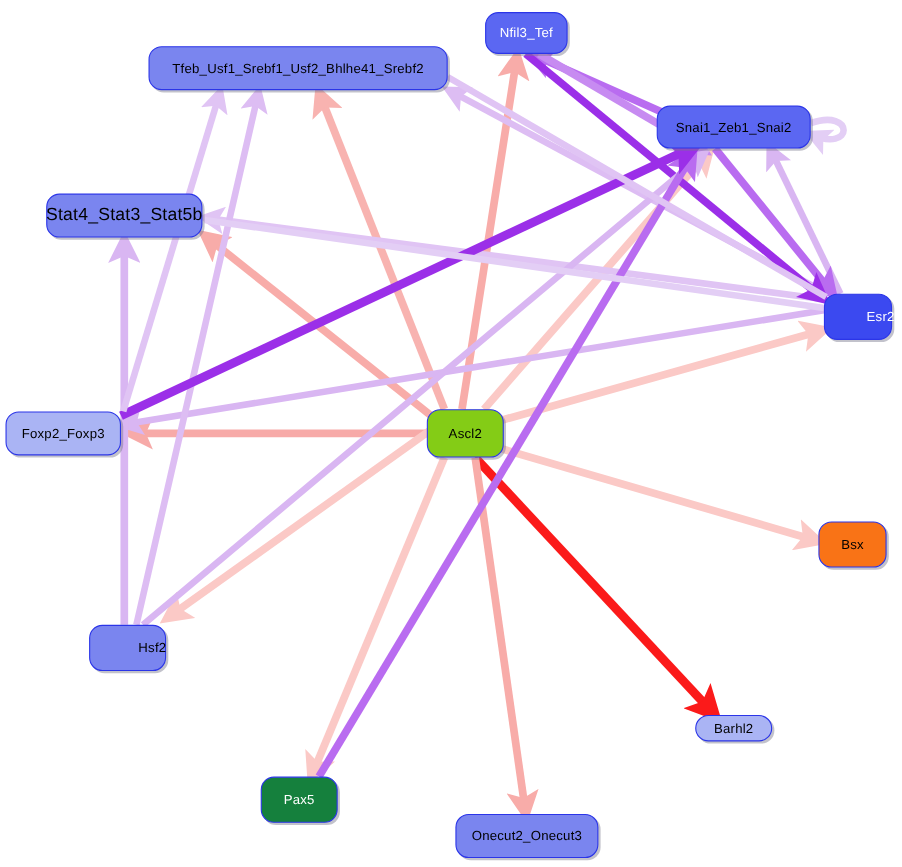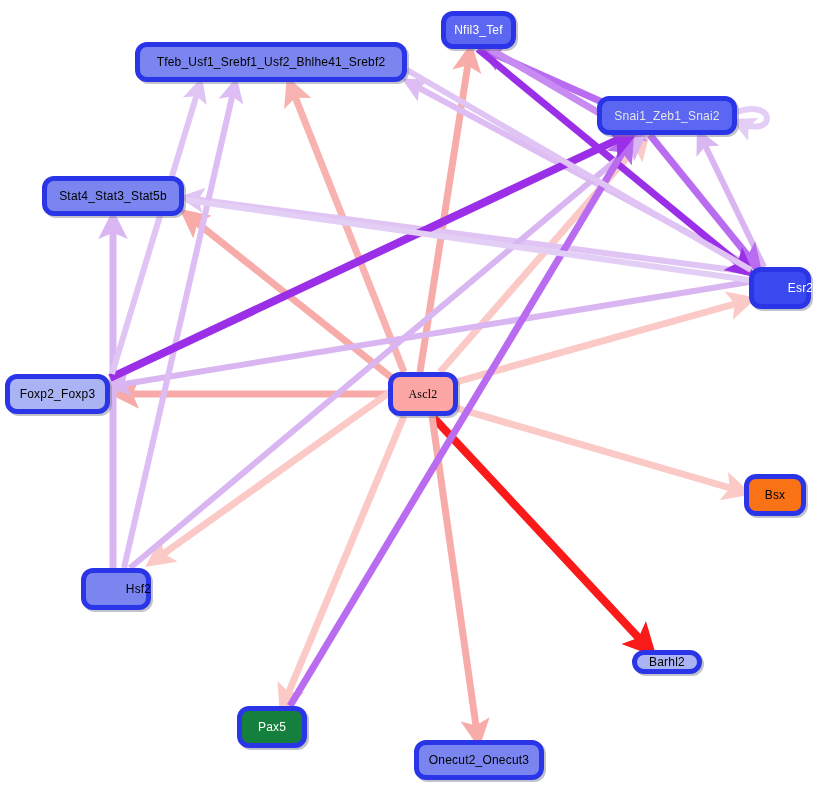--- a/index.html
+++ b/index.html
@@ -9,21 +9,21 @@
     font-family:"Liberation Sans", sans-serif;
     overflow:hidden;
     position:relative;
   }
   #graph-root{position:absolute;left:0;top:0;width:820px;height:788px;}
   svg#edge-layer{position:absolute;left:0;top:0;width:820px;height:788px;}
   .node{
     position:absolute;
     box-sizing:border-box;
     border-radius:12px;
-    border:5px solid #4c1d95;
+    border:1px solid #4c1d95;
     display:flex;align-items:center;justify-content:center;
     text-align:center;
     white-space:nowrap;
     box-shadow:2px 2px 0 rgba(120,120,140,0.45);
     letter-spacing:0.2px;
   }
   .node-label{pointer-events:none;}
 </style>
 </head>
 <body>
@@ -97,33 +97,33 @@
       <line x1="186" y1="200" x2="749" y2="280" stroke="#e3cef5" stroke-width="6" stroke-linecap="butt"></line>
       <line x1="407" y1="70" x2="751" y2="270" stroke="#e0c4f4" stroke-width="6" stroke-linecap="butt"></line>
     </svg>
   <div id="node-layer">
       <div class="node" style="left: 441px; top: 11px; width: 75px; height: 38px; background: rgb(91, 103, 242); color: rgb(255, 255, 255); font-size: 12px; border-color: rgb(43, 53, 232);">
         <span class="node-label">Nfil3_Tef</span>
       </div>
       <div class="node" style="left: 135px; top: 42px; width: 272px; height: 40px; background: rgb(122, 133, 239); color: rgb(0, 0, 0); font-size: 12px; border-color: rgb(43, 53, 232);">
         <span class="node-label">Tfeb_Usf1_Srebf1_Usf2_Bhlhe41_Srebf2</span>
       </div>
-      <div class="node" style="left: 597px; top: 96px; width: 140px; height: 39px; background: rgb(91, 103, 242); color: #e5e5e5; font-size: 12px; border-color: rgb(43, 53, 232);">
+      <div class="node" style="left: 597px; top: 96px; width: 140px; height: 39px; background: rgb(91, 103, 242); color: #000000; font-size: 12px; border-color: rgb(43, 53, 232);">
         <span class="node-label">Snai1_Zeb1_Snai2</span>
       </div>
-      <div class="node" style="left: 42px; top: 176px; width: 142px; height: 40px; background: rgb(122, 133, 239); color: rgb(0, 0, 0); font-size: 12px; border-color: rgb(43, 53, 232);">
+      <div class="node" style="left: 42px; top: 176px; width: 142px; height: 40px; background: rgb(122, 133, 239); color: rgb(0, 0, 0); font-size: 16px; border-color: rgb(43, 53, 232);">
         <span class="node-label">Stat4_Stat3_Stat5b</span>
       </div>
       <div class="node" style="left: 749px; top: 267px; width: 62px; height: 42px; background: rgb(59, 73, 240); color: rgb(255, 255, 255); font-size: 12px; border-color: rgb(43, 53, 232); padding-left: 41px;">
         <span class="node-label">Esr2</span>
       </div>
       <div class="node" style="left: 5px; top: 374px; width: 105px; height: 40px; background: rgb(170, 180, 244); color: rgb(0, 0, 0); font-size: 12px; border-color: rgb(43, 53, 232); align-items: center;">
         <span class="node-label">Foxp2_Foxp3</span>
       </div>
-      <div class="node" style="left: 388px; top: 372px; width: 70px; height: 44px; background: #fca5a5; color: rgb(0, 0, 0); font-size: 12px; border-color: rgb(43, 53, 232); font-family: Liberation Serif, serif;">
+      <div class="node" style="left: 388px; top: 372px; width: 70px; height: 44px; background: #84cc16; color: rgb(0, 0, 0); font-size: 12px; border-color: rgb(43, 53, 232);">
         <span class="node-label">Ascl2</span>
       </div>
       <div class="node" style="left: 744px; top: 474px; width: 62px; height: 42px; background: #f97316; color: rgb(0, 0, 0); font-size: 12px; border-color: rgb(43, 53, 232);">
         <span class="node-label">Bsx</span>
       </div>
       <div class="node" style="left: 81px; top: 568px; width: 70px; height: 42px; background: rgb(122, 133, 239); color: rgb(0, 0, 0); font-size: 12px; border-color: rgb(43, 53, 232); padding-left: 45px;">
         <span class="node-label">Hsf2</span>
       </div>
       <div class="node" style="left: 632px; top: 650px; width: 70px; height: 24px; background: rgb(170, 180, 244); color: rgb(0, 0, 0); font-size: 12px; border-color: rgb(43, 53, 232);">
         <span class="node-label">Barhl2</span>

